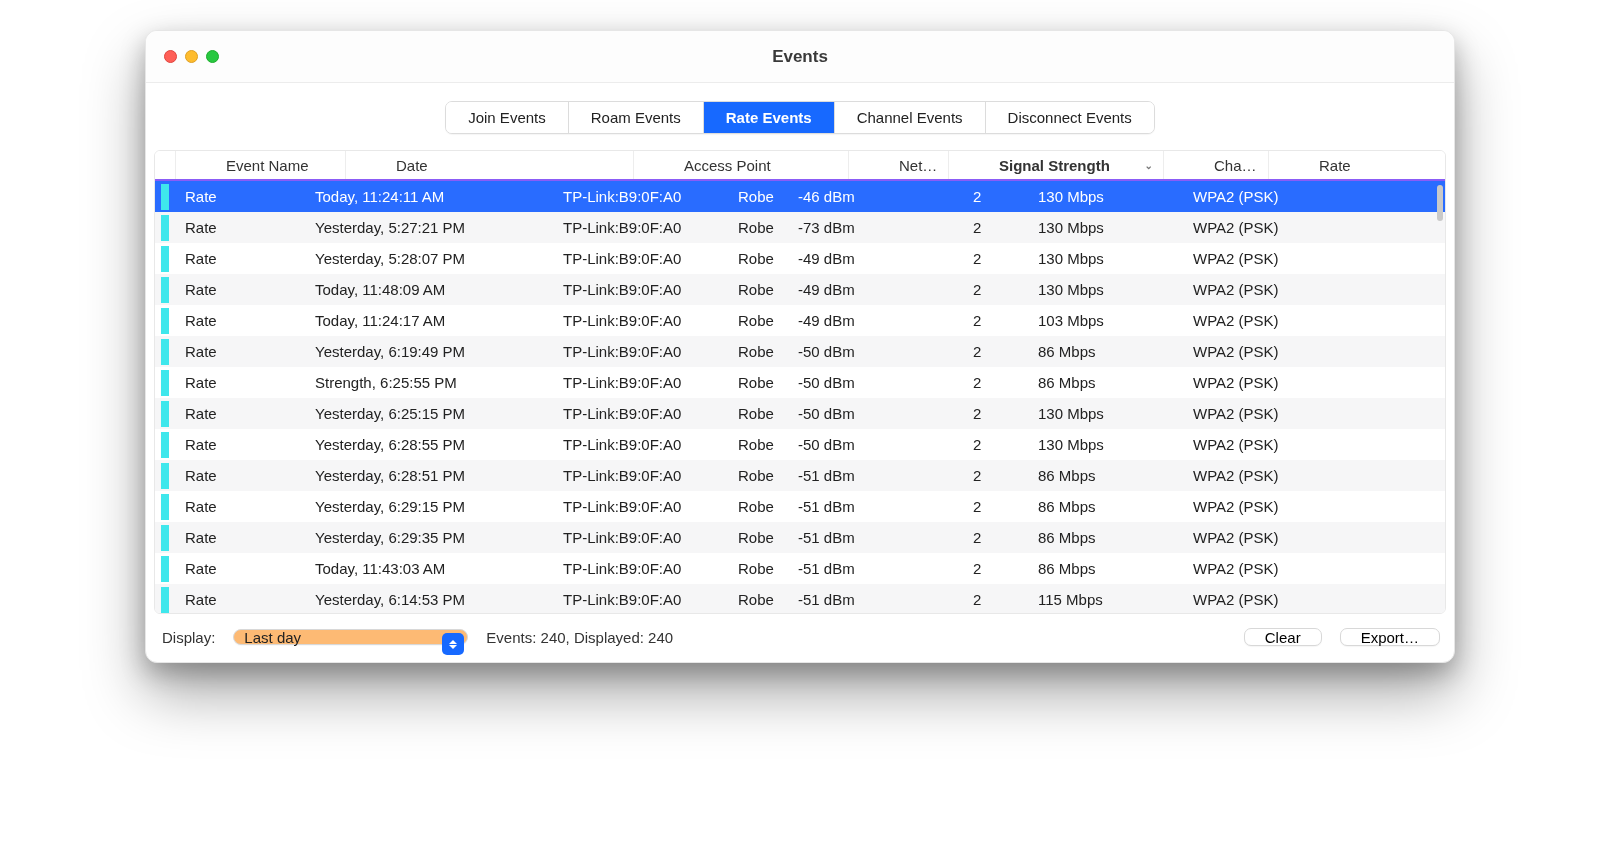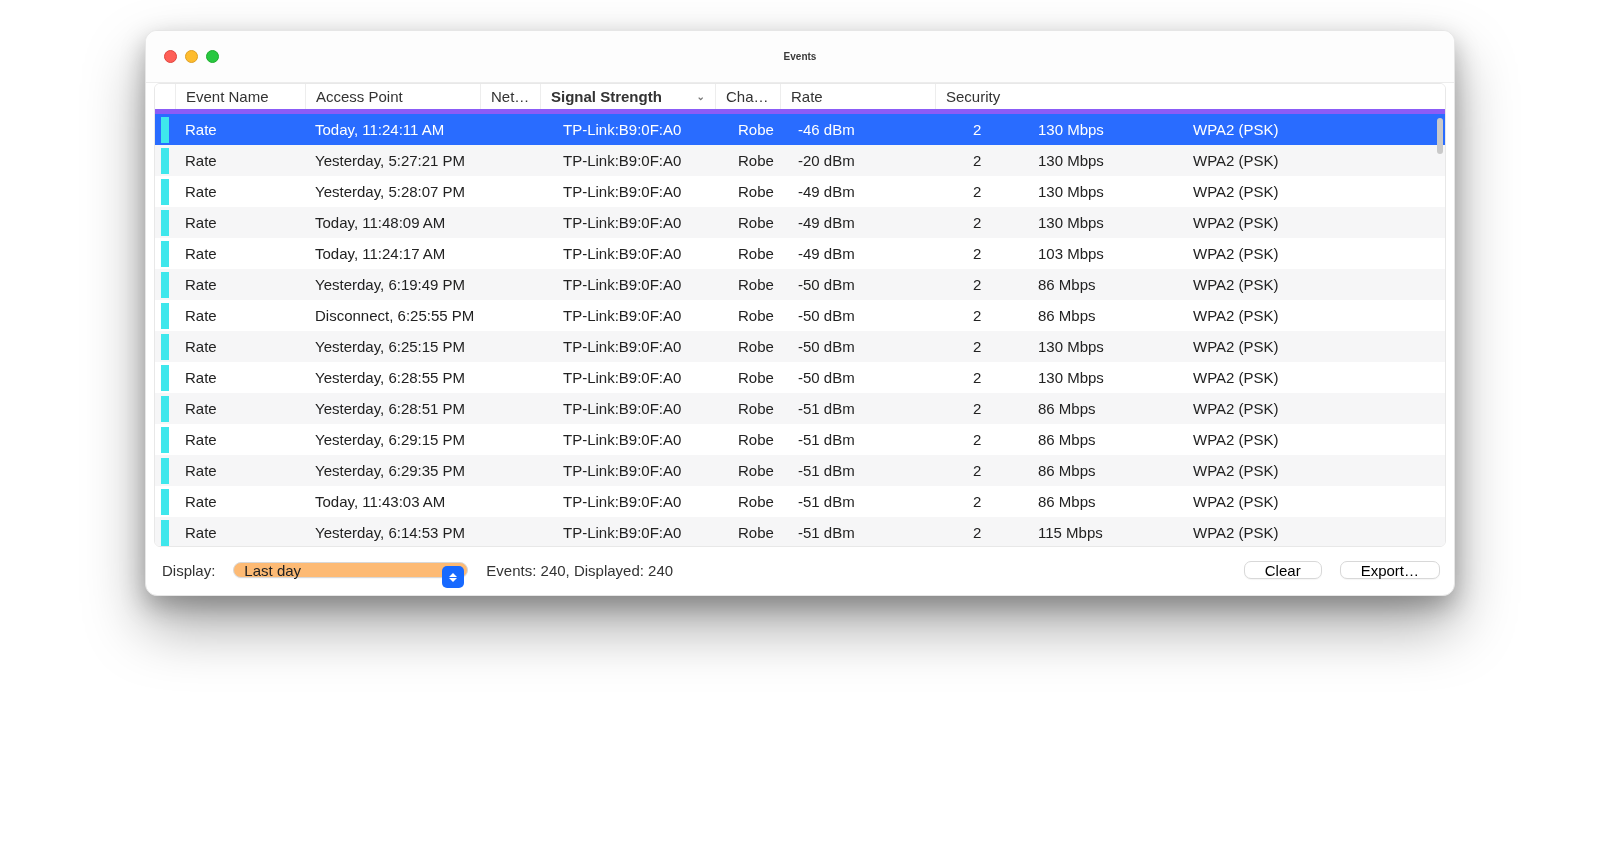--- a/index.html
+++ b/index.html
@@ -37,21 +37,21 @@
   .traffic-lights {
     display: flex; gap: 8px;
     padding-left: 18px;
   }
   .tl { width: 13px; height: 13px; border-radius: 50%; }
   .tl-close { background: #ff5f57; border: 0.5px solid #e0443e; }
   .tl-min { background: #febc2e; border: 0.5px solid #dfa023; }
   .tl-max { background: #28c840; border: 0.5px solid #1dad2c; }
   .title {
     position: absolute; left: 0; right: 0; text-align: center;
-    font-weight: 700; font-size: 10px; color: #3a3a3a;
+    font-weight: 700; font-size: 17px; color: #3a3a3a;
   }
   .toolbar {
     padding: 18px 0 16px 0;
     display: flex; justify-content: center;
     background: #fff;
   }
   .segmented {
     display: inline-flex;
     border: 1px solid #dcdcdc;
     border-radius: 7px;
@@ -82,22 +82,23 @@
     position: relative;
   }
   .thead, .trow {
     display: flex;
     align-items: center;
     font-size: 15px;
   }
   .thead {
     height: 30px;
     background: #fff;
-    border-bottom: 5px solid #8b5cf6;
+    border-bottom: 2px solid #8b5cf6;
     color: #333;
+    gap: 40px;
   }
   .th {
     padding: 0 10px;
     border-right: 1px solid #ededed;
     white-space: nowrap;
     overflow: hidden;
     text-overflow: ellipsis;
     display: flex; align-items: center; gap: 6px;
     height: 100%;
   }
@@ -205,26 +206,38 @@
 
     <div class="titlebar">
       <div class="traffic-lights">
         <div class="tl tl-close"></div>
         <div class="tl tl-min"></div>
         <div class="tl tl-max"></div>
       </div>
       <div class="title">Events</div>
     </div>
 
+    <div class="toolbar">
+      <div class="segmented" id="seg">
+          <button class="segbtn">Join Events</button>
+          <button class="segbtn">Roam Events</button>
+          <button class="segbtn active">Rate Events</button>
+          <button class="segbtn">Channel Events</button>
+          <button class="segbtn">Disconnect Events</button>
+        </div>
+    </div>
 
     <div class="table-wrap">
       <div class="thead">
         <div class="th c-color"></div>
         <div class="th c-name">
             <span>Event Name</span>
+          </div>
+        <div class="th c-date">
+            <span>Date</span>
           </div>
         <div class="th c-ap">
             <span>Access Point</span>
           </div>
         <div class="th c-net">
             <span>Net…</span>
           </div>
         <div class="th c-sig sorted">
           <span>Signal Strength</span>
           <span style="flex:1"></span>
@@ -255,21 +268,21 @@
             <div class="td c-sec">WPA2 (PSK)</div>
           </div>
           <div class="trow">
             <div class="td color-cell c-color">
               <div class="swatch"></div>
             </div>
             <div class="td c-name">Rate</div>
             <div class="td c-date">Yesterday, 5:27:21 PM</div>
             <div class="td c-ap">TP-Link:B9:0F:A0</div>
             <div class="td c-net">Robe</div>
-            <div class="td c-sig">-20 dBm</div>
+            <div class="td c-sig">-73 dBm</div>
             <div class="td c-chan">2</div>
             <div class="td c-rate">130 Mbps</div>
             <div class="td c-sec">WPA2 (PSK)</div>
           </div>
           <div class="trow">
             <div class="td color-cell c-color">
               <div class="swatch"></div>
             </div>
             <div class="td c-name">Rate</div>
             <div class="td c-date">Yesterday, 5:28:07 PM</div>
@@ -317,21 +330,21 @@
             <div class="td c-sig">-50 dBm</div>
             <div class="td c-chan">2</div>
             <div class="td c-rate">86 Mbps</div>
             <div class="td c-sec">WPA2 (PSK)</div>
           </div>
           <div class="trow">
             <div class="td color-cell c-color">
               <div class="swatch"></div>
             </div>
             <div class="td c-name">Rate</div>
-            <div class="td c-date">Disconnect, 6:25:55 PM</div>
+            <div class="td c-date">Strength, 6:25:55 PM</div>
             <div class="td c-ap">TP-Link:B9:0F:A0</div>
             <div class="td c-net">Robe</div>
             <div class="td c-sig">-50 dBm</div>
             <div class="td c-chan">2</div>
             <div class="td c-rate">86 Mbps</div>
             <div class="td c-sec">WPA2 (PSK)</div>
           </div>
           <div class="trow">
             <div class="td color-cell c-color">
               <div class="swatch"></div>

